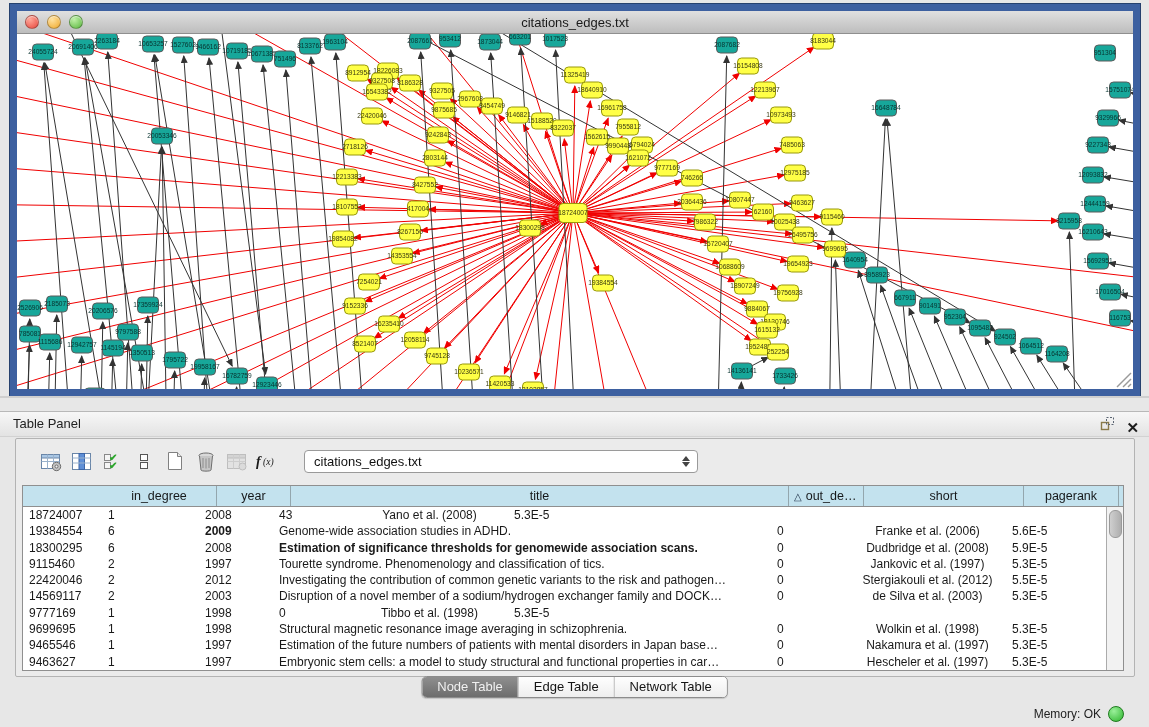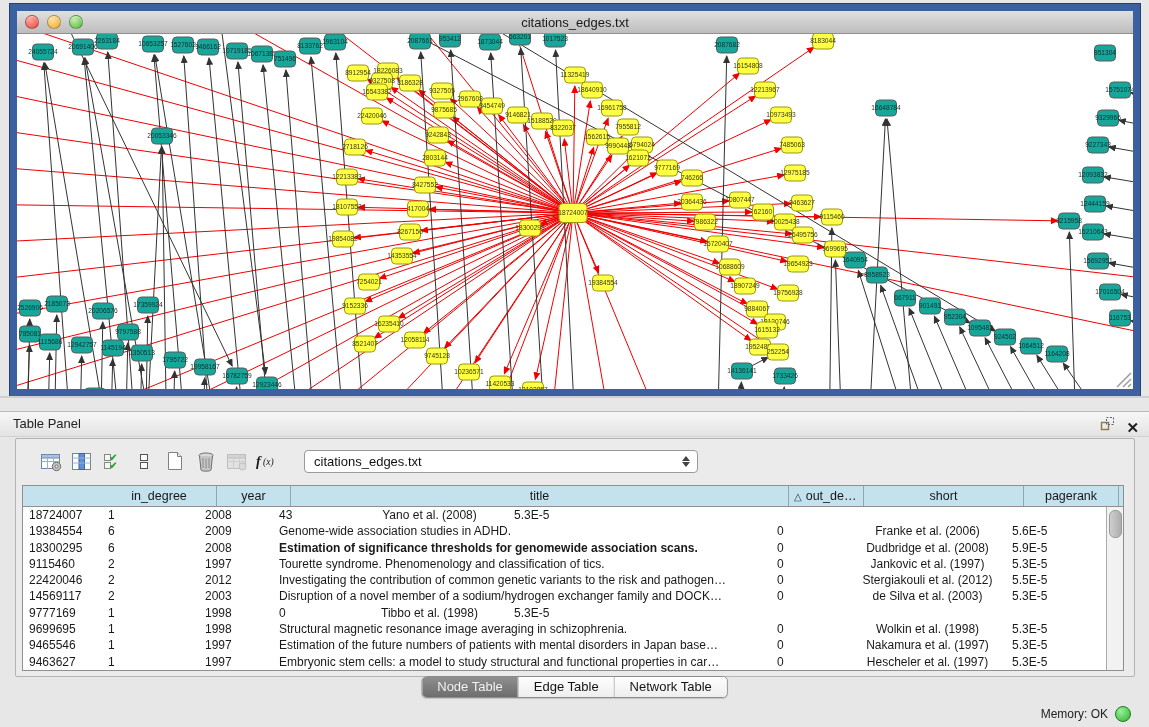--- a/index.html
+++ b/index.html
@@ -39,21 +39,21 @@
   .td{box-sizing:border-box;font-size:12px;color:#191919;white-space:nowrap;overflow:hidden;padding:0 3px 0 6px}
   .td.c{text-align:center}
   .vscroll{position:absolute;right:0;top:21px;bottom:0;width:16px;background:#f2f2f2;border-left:1px solid #ababab}
   .vthumb{position:absolute;left:2px;top:3px;width:11px;height:26px;border-radius:6px;background:linear-gradient(90deg,#cfcfcf,#aeaeae);border:1px solid #9a9a9a}
   
   .tabctl{position:absolute;left:50%;transform:translateX(-50%);top:676px;display:flex;border:1px solid #8c8c8c;border-radius:5px;overflow:hidden;background:#fff;box-shadow:0 1px 1px rgba(0,0,0,.15)}
   .tab{padding:2px 15px 3px;font-size:13px;background:linear-gradient(#fefefe,#eeeeee);color:#141414;border-left:1px solid #b9b9b9;white-space:nowrap}
   .tab:first-child{border-left:none}
   .tab.active{background:linear-gradient(#8f8f8f,#6d6d6d);color:#f1f1f1}
   
-  .statusbar{position:absolute;left:0;bottom:0;width:1149px;height:26px;display:flex;align-items:center;justify-content:flex-end;padding-right:18px;box-sizing:border-box;font-size:12px;color:#222}
+  .statusbar{position:absolute;left:0;bottom:0;width:1149px;height:26px;display:flex;align-items:center;justify-content:flex-end;padding-right:25px;box-sizing:border-box;font-size:12px;color:#222}
   .memdot{width:14px;height:14px;border-radius:50%;margin-left:7px;background:radial-gradient(circle at 35% 30%,#9af09a,#2eb52e);border:1px solid #1e7a1e}
   .splitter{position:absolute;left:0;top:396px;width:1149px;height:2px;background:#cfcfcf}
 </style>
 </head>
 <body>
 
 <div class="net-window">
   <div class="titlebar">
     <span class="tl red"></span>
     <span class="tl yel"></span>
@@ -872,21 +872,21 @@
           <div class="td" style="width: 79px;">18724007</div>
           <div class="td" style="width: 97px;">1</div>
           <div class="td" style="width: 74px;">2008</div>
           <div class="td" style="width: 75px;">43</div>
           <div class="td c" style="width: 160px;">Yano et al. (2008)</div>
           <div class="td" style="width: 95px;">5.3E-5</div>
         </div>
         <div class="tr">
           <div class="td" style="width: 79px;">19384554</div>
           <div class="td" style="width: 97px;">6</div>
-          <div class="td" style="width: 74px;">2009</div>
+          <div class="td" style="width: 74px; font-weight: bold;">2009</div>
           <div class="td" style="width: 498px;">Genome-wide association studies in ADHD.</div>
           <div class="td" style="width: 75px;">0</div>
           <div class="td c" style="width: 160px;">Franke et al. (2006)</div>
           <div class="td" style="width: 95px;">5.6E-5</div>
         </div>
         <div class="tr">
           <div class="td" style="width: 79px;">18300295</div>
           <div class="td" style="width: 97px;">6</div>
           <div class="td" style="width: 74px;">2008</div>
           <div class="td" style="width: 498px; font-weight: bold;">Estimation of significance thresholds for genomewide association scans.</div>

